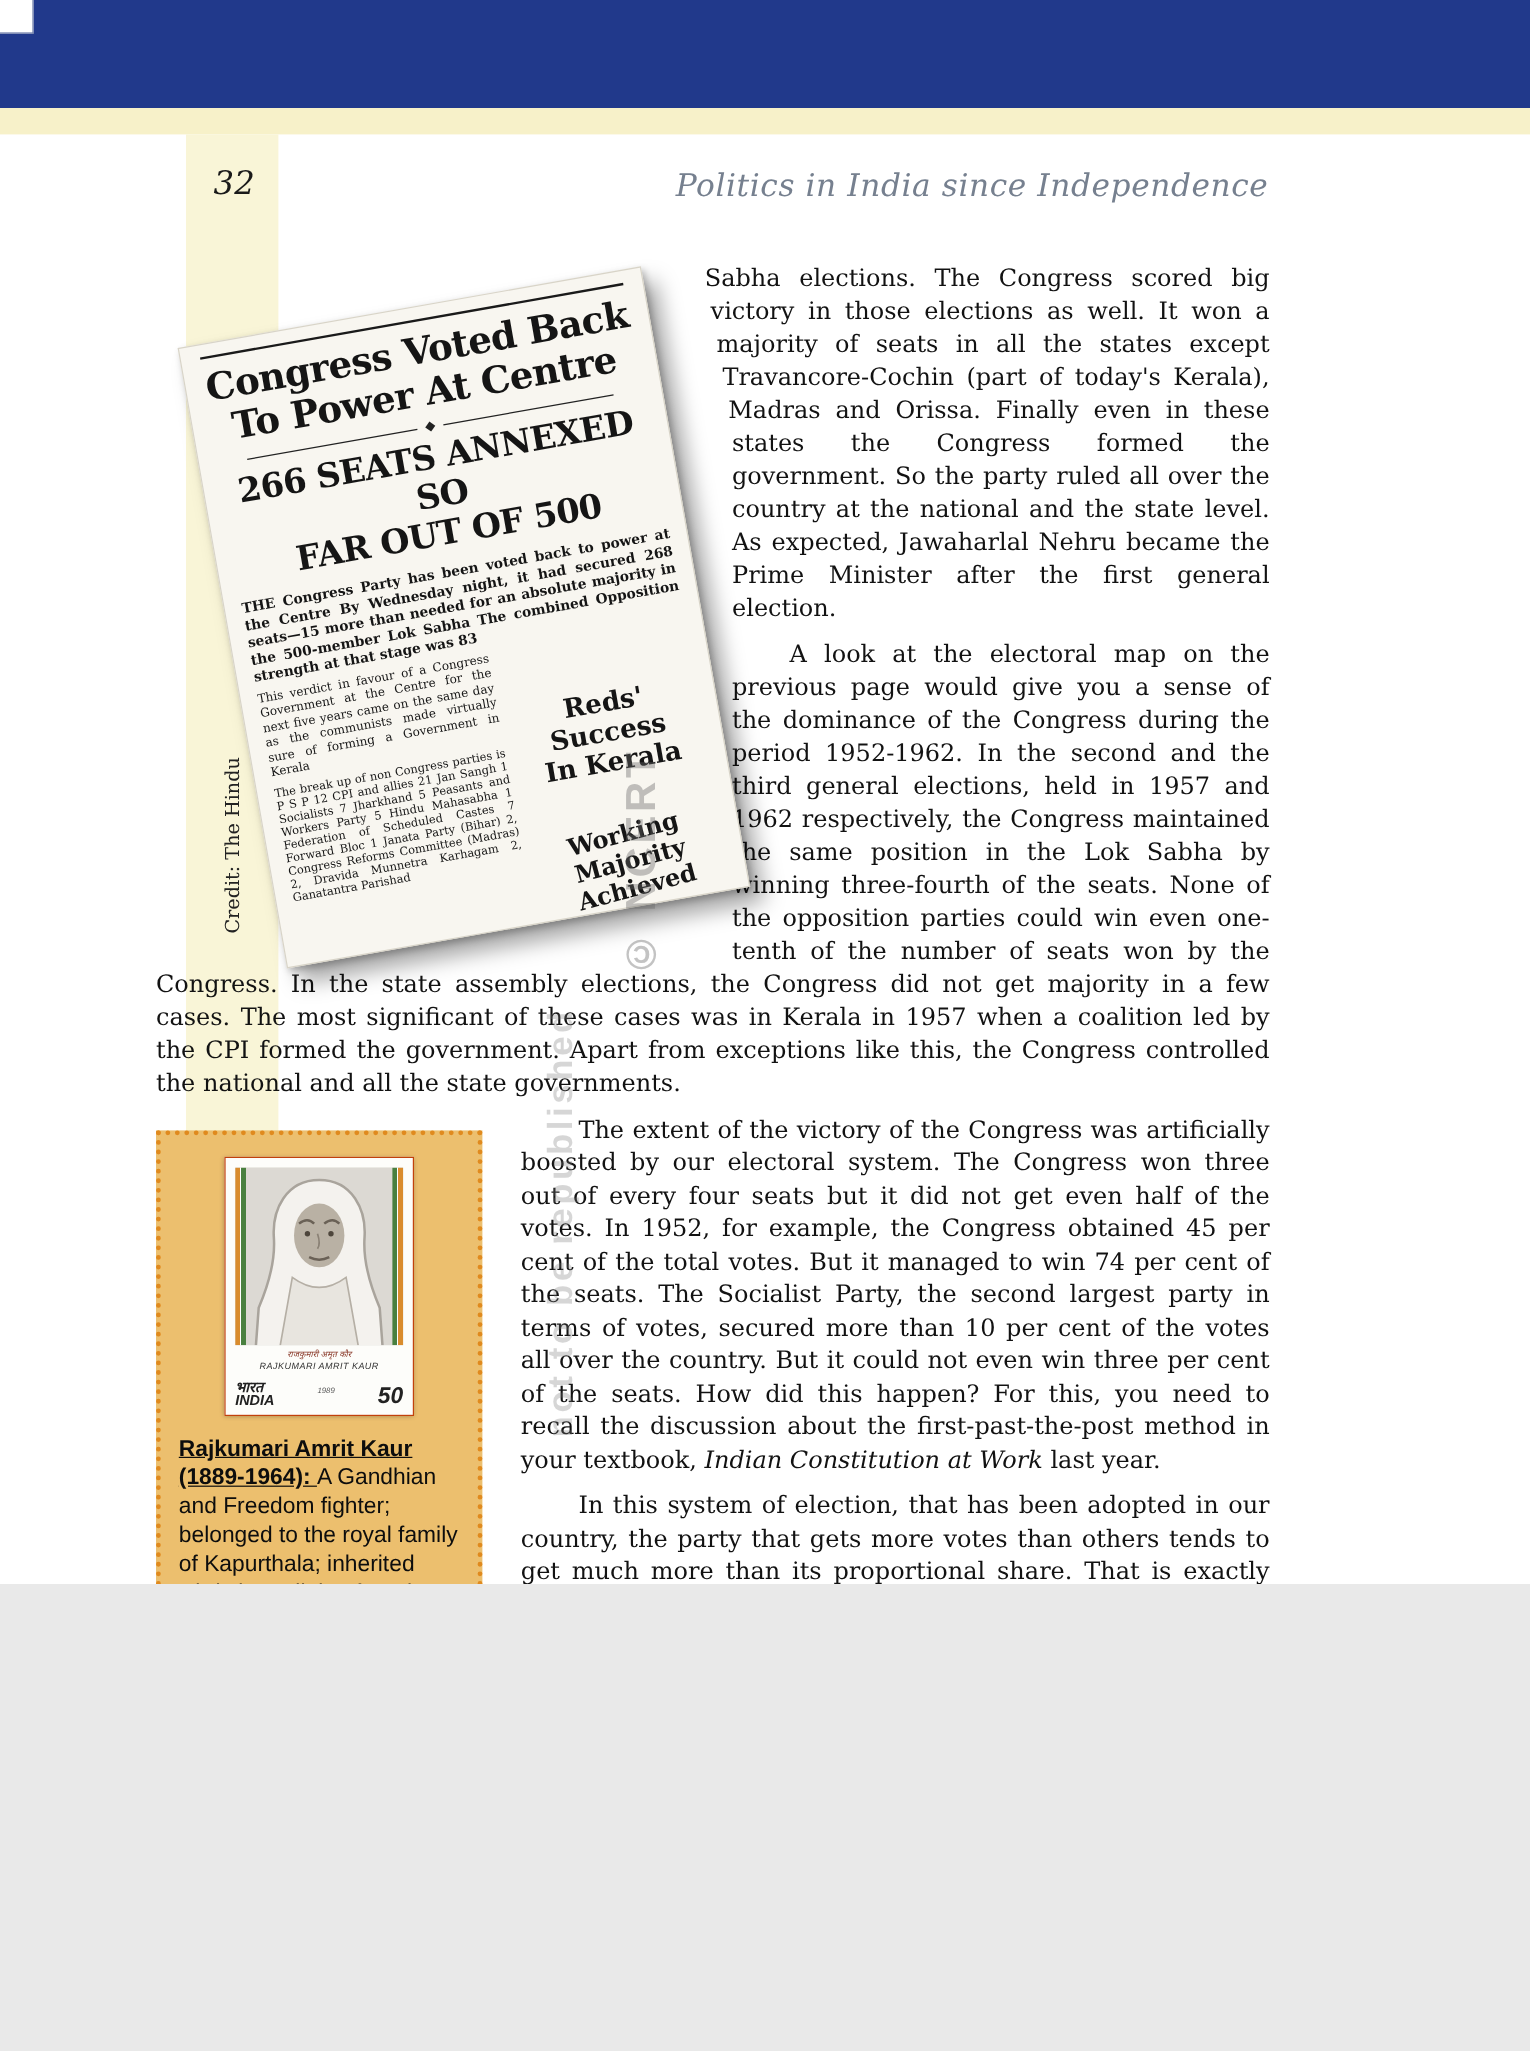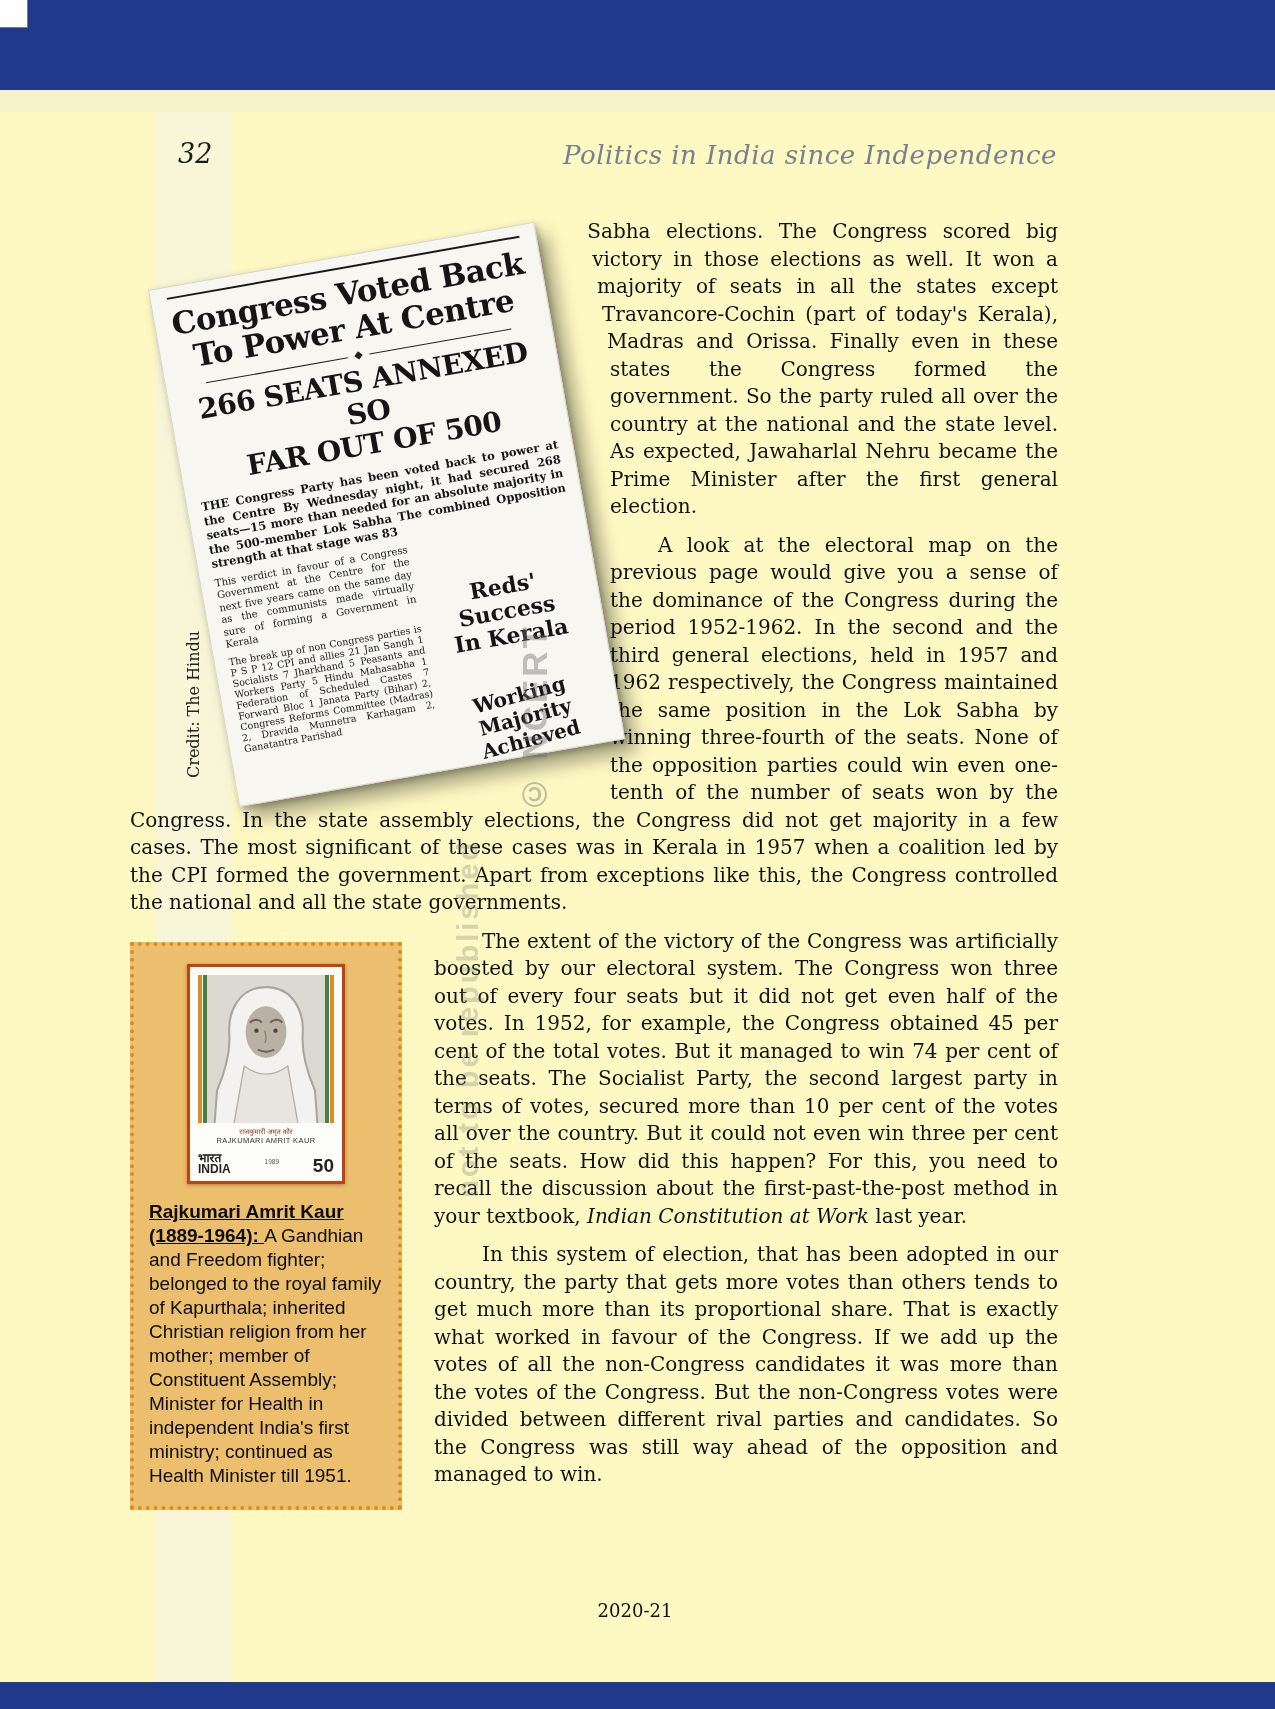--- a/index.html
+++ b/index.html
@@ -1,16 +1,16 @@
 <!DOCTYPE html>
 <html><head>
 <meta charset="utf-8">
 <style>
   html,body{margin:0;padding:0;background:#e9e9e9;}
-  .page{position:relative;width:1275px;height:1709px;background:#fef9c3;overflow:hidden;
+  .page{position:relative;width:1275px;height:1320px;background:#ffffff;overflow:hidden;
         font-family:"DejaVu Serif", serif;color:#121212;margin:0 auto;}
 
   
   .top-bar{position:absolute;left:0;top:0;width:1275px;height:90px;background:#21398b;}
   .corner-notch{position:absolute;left:0;top:0;width:27px;height:27px;background:#ffffff;
         border-right:1px solid #6b7aa6;border-bottom:1px solid #6b7aa6;z-index:3;}
   .top-stripe{position:absolute;left:0;top:90px;width:1275px;height:22px;background:#f7f1c9;}
   .left-strip{position:absolute;left:155px;top:112px;width:77px;height:1570px;background:#f9f5d7;}
   .bottom-bar{position:absolute;left:0;top:1682px;width:1275px;height:27px;background:#21398b;}
 
@@ -53,22 +53,22 @@
   .np-bodytext{font-size:10px;line-height:12.5px;text-align:justify;margin:0 0 5px 0;}
   .np-breakup{font-size:9.5px;line-height:11px;text-align:justify;margin:0;}
   .np-right{width:46%;padding-left:8px;box-sizing:border-box;}
   .np-sub1{font-size:22px;line-height:25px;font-weight:bold;text-align:center;margin-top:46px;}
   .np-sub2{font-size:20px;line-height:23px;font-weight:bold;text-align:center;margin-top:36px;
         transform:rotate(-5deg);}
 
   
   .profile-float{float:left;clear:left;width:272px;margin:14px 32px 10px 0;box-sizing:border-box;
         background:#ecbf6e;border:4px dotted #e08a1e;padding:16px 15px 18px 15px;}
-  .stamp{width:158px;margin:2px auto 16px auto;background:#fdfdfa;border:3px solid #c2410c;
-        box-shadow:0 1px 4px rgba(0,0,0,0.3);padding:8px 8px 6px 8px;box-sizing:border-box;}
+  .stamp{width:158px;margin:2px auto 16px auto;background:#fdfdfa;border:1px solid #c2410c;
+        box-shadow:0 1px 4px rgba(0,0,0,0.3);padding:8px 8px 6px 8px;box-sizing:border-box;font-style:italic;}
   .stamp-img{position:relative;height:148px;background:#dcd9d3;overflow:hidden;}
   .ribbon{position:absolute;top:0;bottom:0;width:9px;z-index:2;}
   .rl{left:0;background:linear-gradient(90deg,#d98c2d 0 4px,#ffffff 4px 5px,#49803f 5px 9px);}
   .rr{right:0;background:linear-gradient(90deg,#49803f 0 4px,#ffffff 4px 5px,#d98c2d 5px 9px);}
   .stamp-hindi{font-family:"Liberation Sans", sans-serif;font-size:7px;color:#8a3a2a;text-align:center;margin-top:4px;line-height:9px;}
   .stamp-name{font-family:"Liberation Sans", sans-serif;font-size:7.5px;letter-spacing:0.4px;color:#333;text-align:center;line-height:10px;}
   .stamp-row{display:flex;align-items:flex-end;justify-content:space-between;margin-top:2px;}
   .stamp-country{font-family:"Liberation Sans", sans-serif;font-size:12px;line-height:11px;font-weight:bold;color:#222;text-align:left;}
   .stamp-year{font-family:"Liberation Sans", sans-serif;font-size:6.5px;color:#555;}
   .stamp-denom{font-family:"Liberation Sans", sans-serif;font-size:19px;font-weight:bold;color:#222;line-height:19px;}

